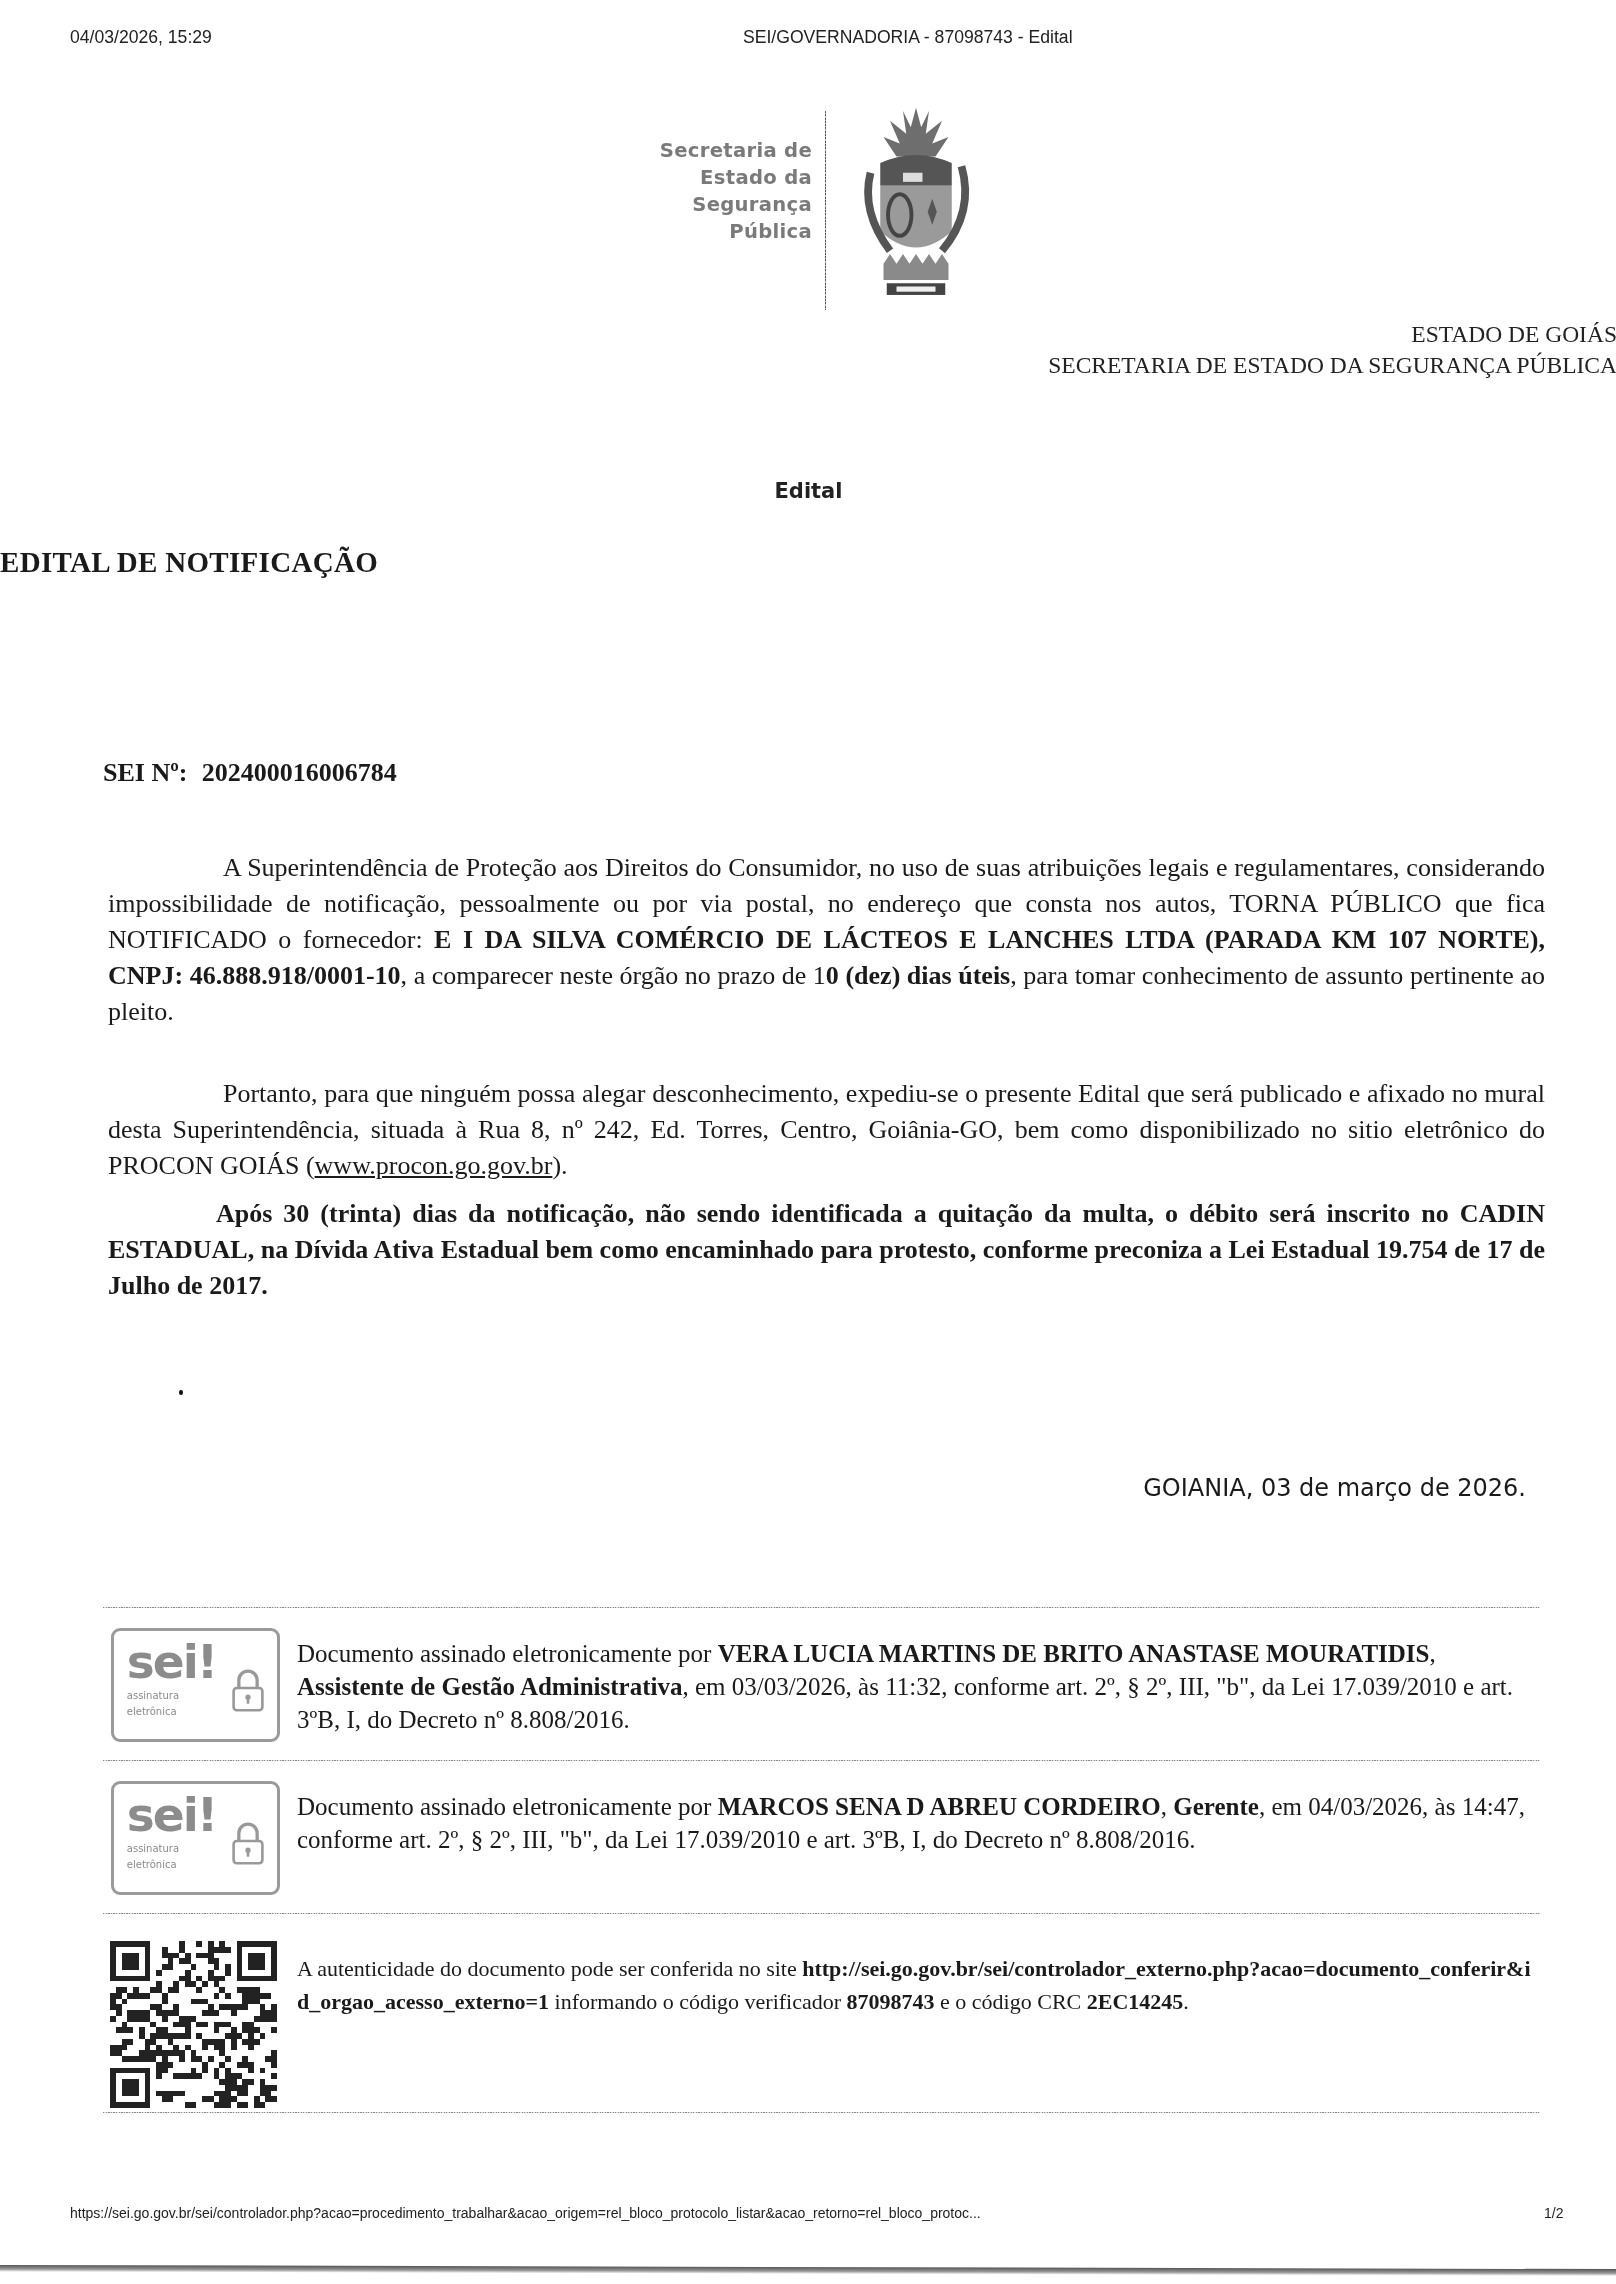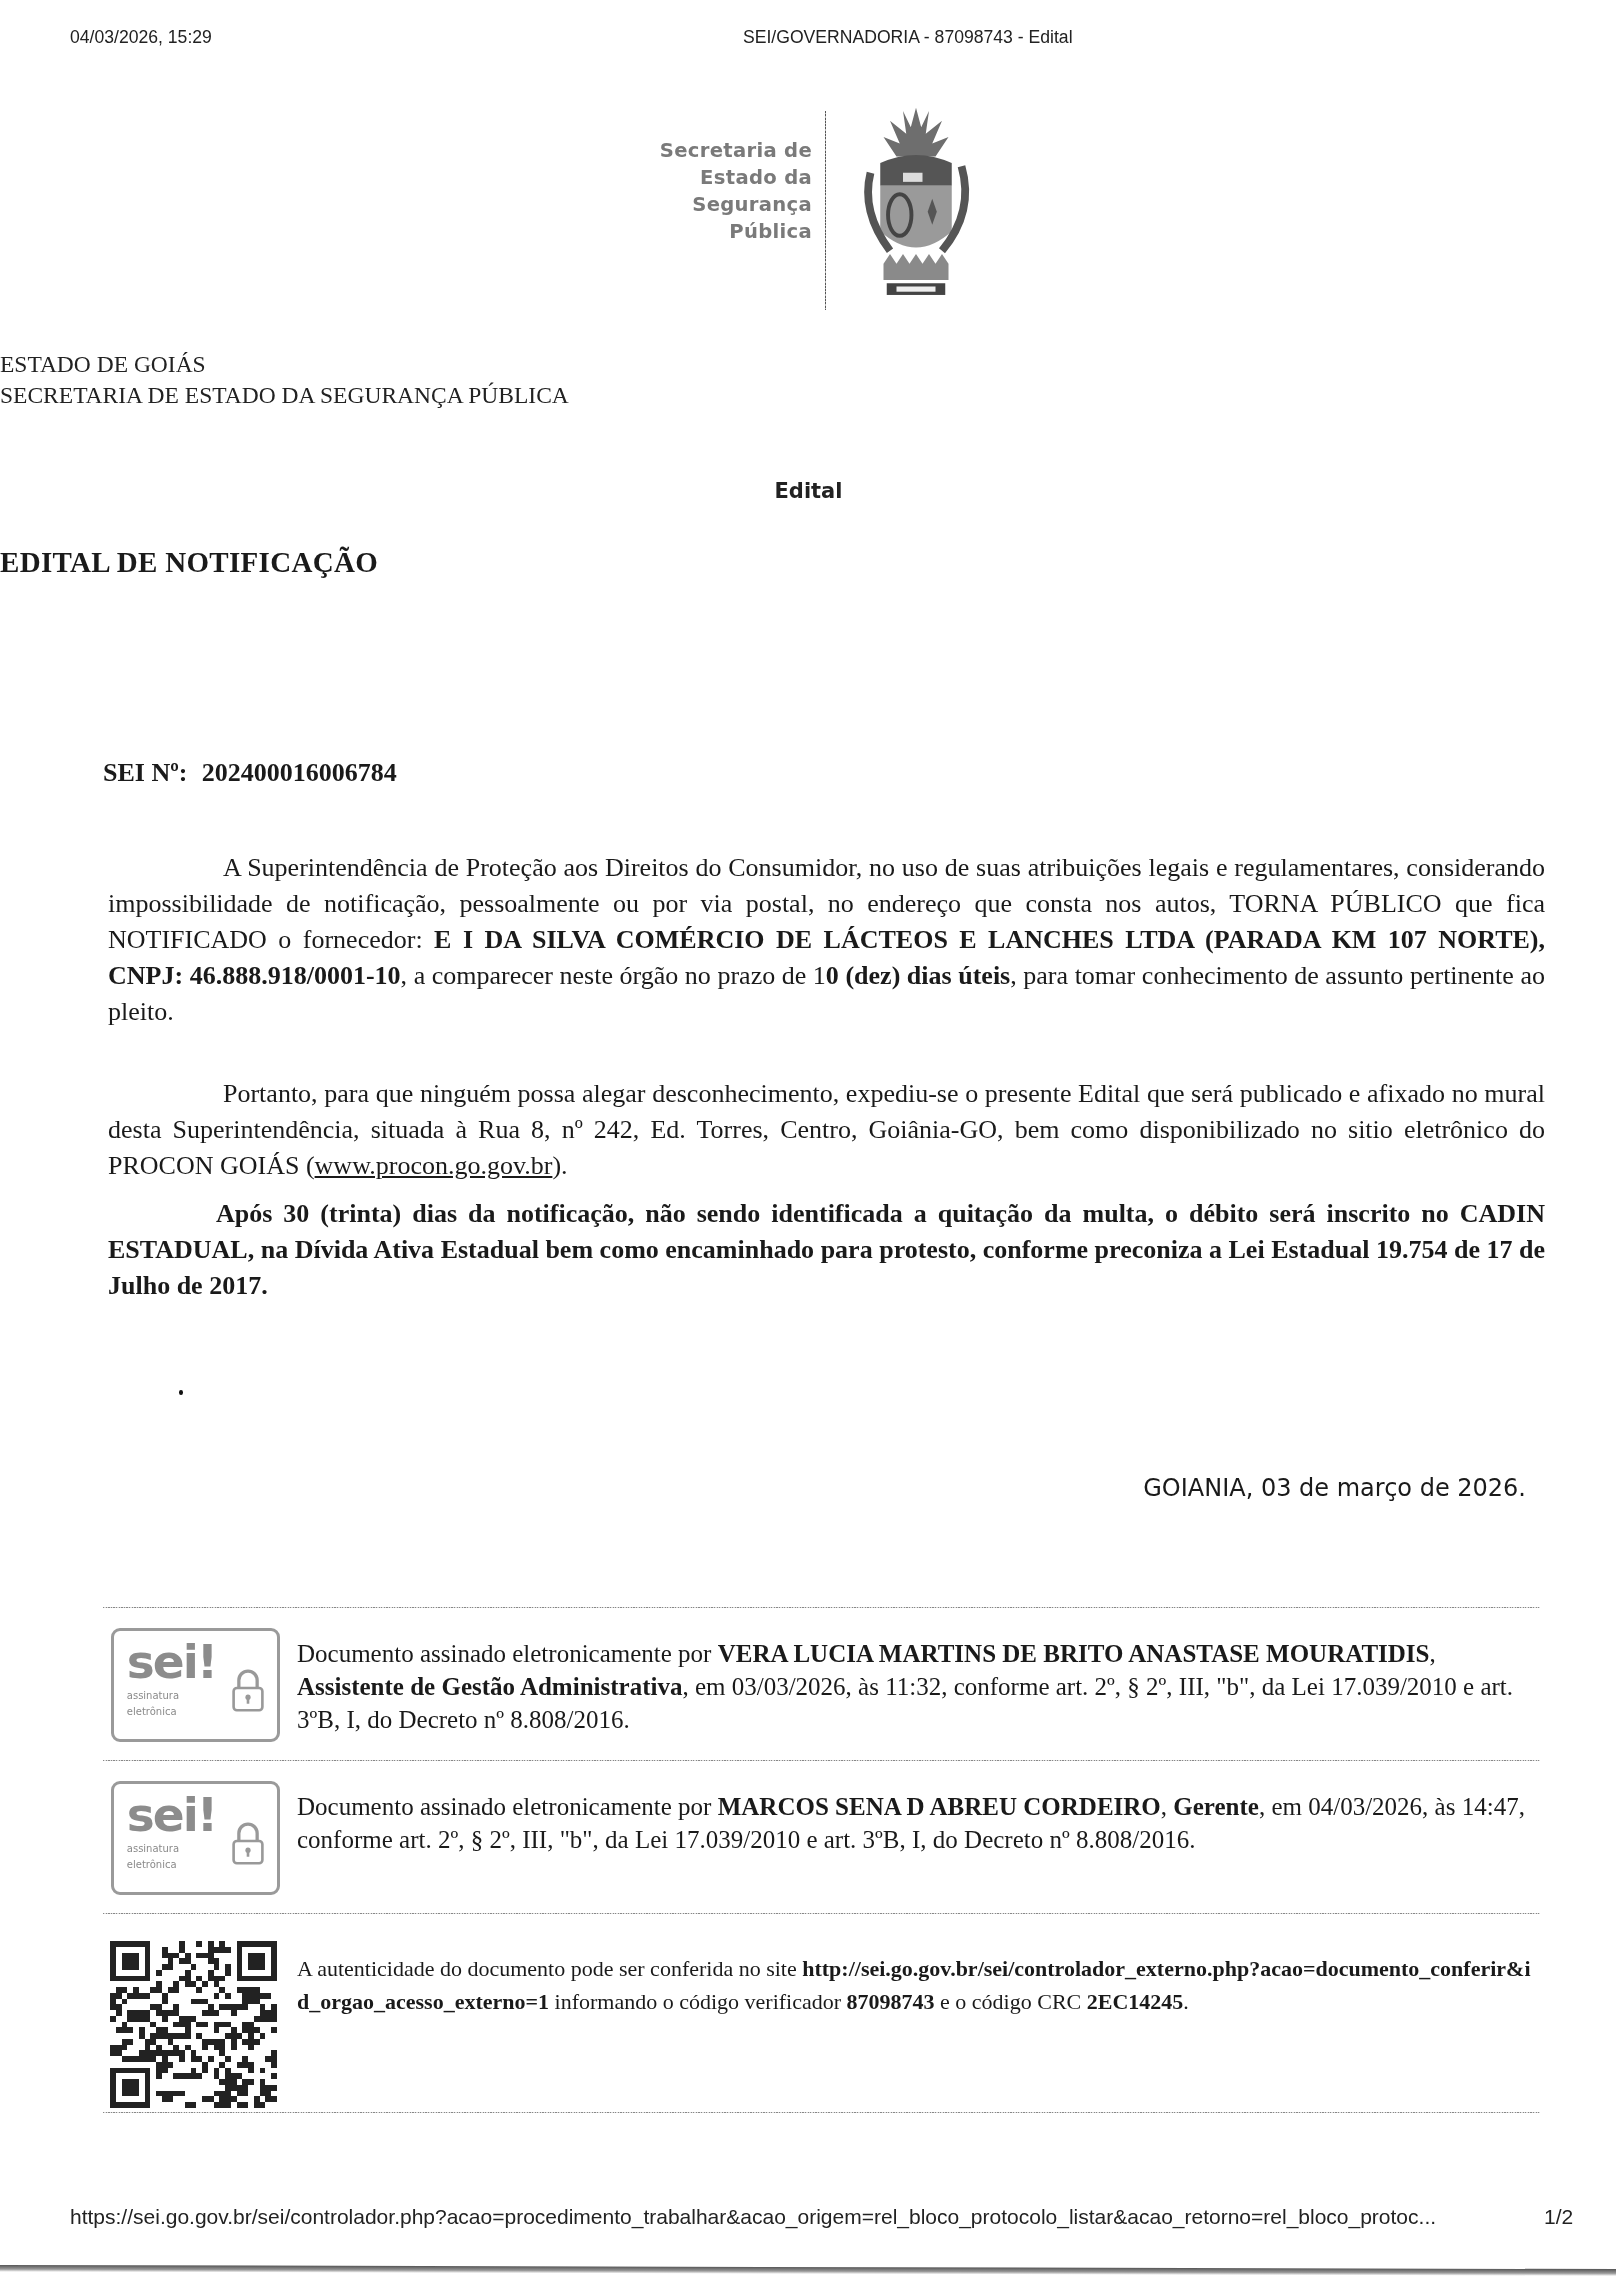--- a/index.html
+++ b/index.html
@@ -18,22 +18,22 @@
   .logo-text {
     position: absolute; right: 231px; top: 46px; text-align: right;
     font-family: "DejaVu Sans", sans-serif; font-weight: bold; font-size: 19.6px; line-height: 27px;
     color: #7a7a7a; letter-spacing: 0.3px;
   }
   .logo-divider { position: absolute; left: 199px; top: 19.6px; width: 1.3px; height: 199px;
     background: repeating-linear-gradient(#555 0 2px, #bbb 2px 3.3px); }
   .coat-of-arms { position: absolute; left: 225px; top: 9.8px; width: 130px; height: 202px; }
 
   .org-header {
-    position: absolute; top: 319px; left: 0; width: 1617px; text-align: left;
-    font-family: "Liberation Serif", serif; font-size: 23.5px; line-height: 31px; color: #222; margin-top: 30px;
+    position: absolute; top: 319px; left: 0; width: 1617px; text-align: right;
+    font-family: "Liberation Serif", serif; font-size: 23.5px; line-height: 31px; color: #222;
   }
   .doc-type {
     position: absolute; top: 479px; left: 0; width: 1617px; text-align: center;
     font-family: "DejaVu Sans", sans-serif; font-weight: bold; font-size: 21px; color: #222;
   }
   .doc-title {
     position: absolute; top: 546px; left: 0; width: 1617px; text-align: left;
     font-family: "Liberation Serif", serif; font-weight: bold; font-size: 29px; color: #1a1a1a;
     letter-spacing: 0.3px;
   }
@@ -84,21 +84,21 @@
 
   .verify-block { position: absolute; left: 103px; top: 1929px; width: 1437px; height: 176px; }
   .qr-code { position: absolute; left: 6.5px; top: 11.7px; width: 167px; height: 167px; }
   .verify-text {
     position: absolute; left: 194px; top: 23px; width: 1238px;
     font-family: "Liberation Serif", serif; font-size: 22px; line-height: 33px; color: #1a1a1a;
   }
 
   .page-footer {
     position: absolute; top: 2205px; left: 0; width: 1617px; height: 26px;
-    font-family: "Liberation Sans", sans-serif; font-size: 21px; color: #222;
+    font-family: "Liberation Sans", sans-serif; font-size: 14px; color: #222;
   }
   .pf-url { position: absolute; left: 70px; top: 0; }
   .pf-page { position: absolute; left: 1532px; top: 0; margin-left: 12px; }
   .scan-edge { position: absolute; left: 0; top: 2267px; width: 1617px; height: 6.5px;
     background: linear-gradient(#555, #999 60%, #fff); transform: skewY(0.15deg); }
 </style>
 </head>
 <body>
 
 <div class="browser-header">

